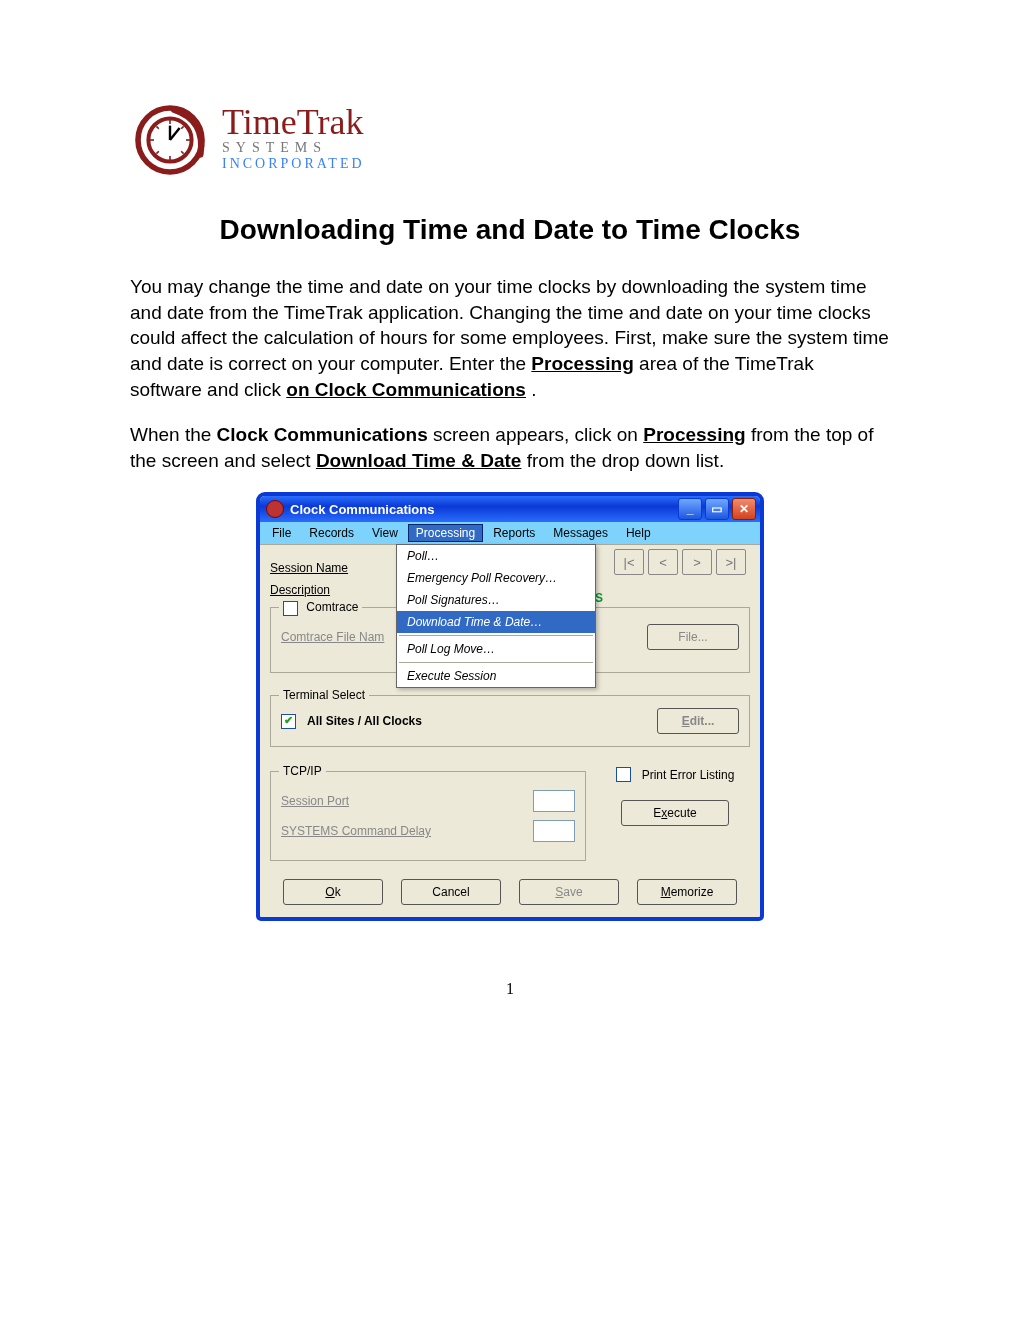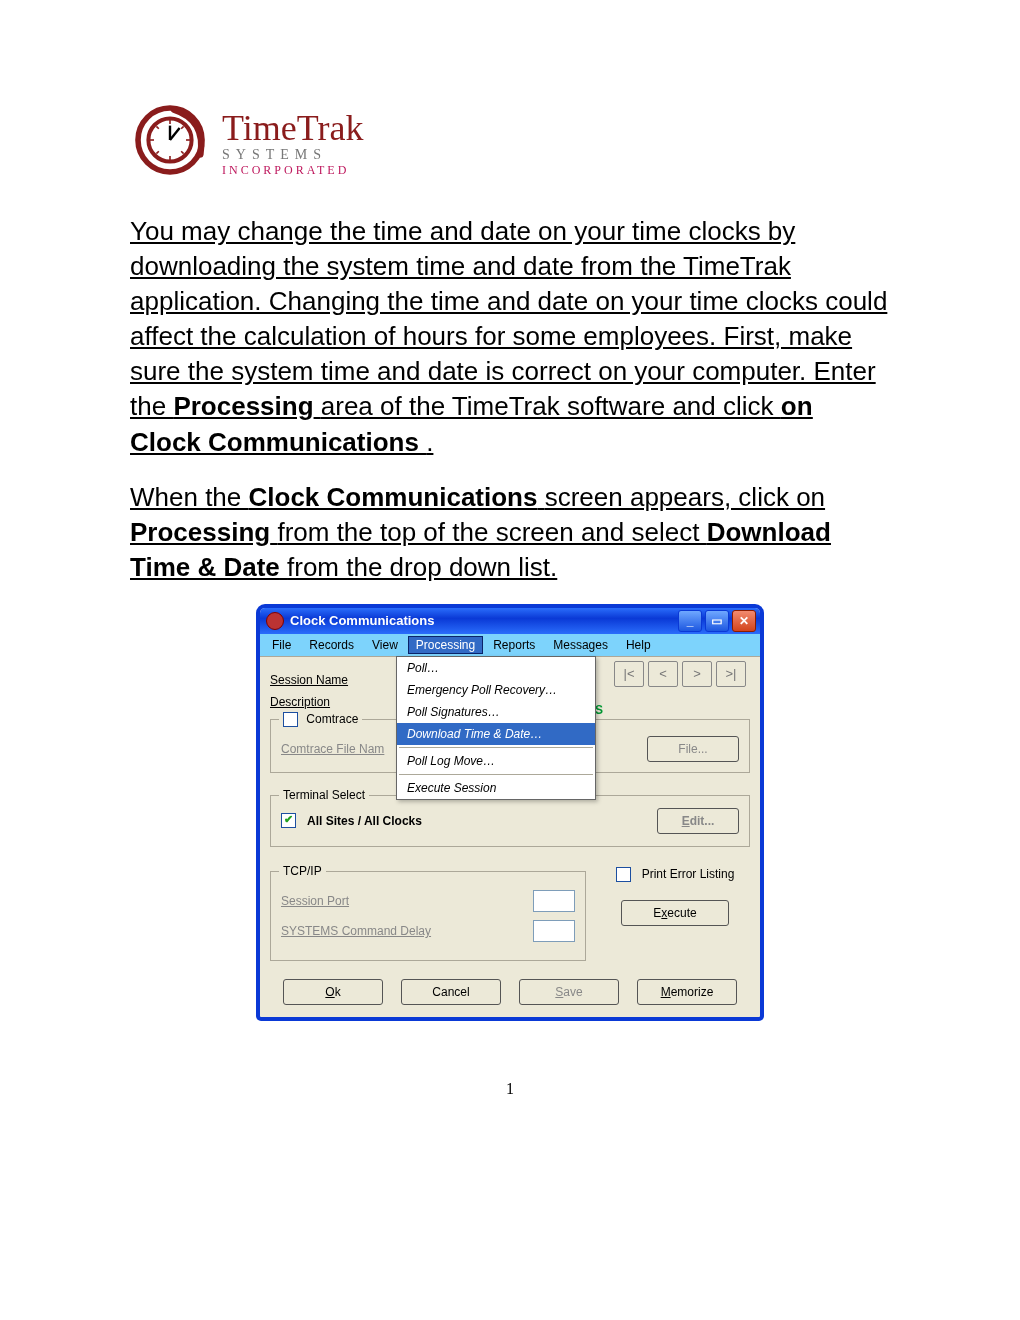--- a/index.html
+++ b/index.html
@@ -9,21 +9,21 @@
     background: #fff;
     width: 1020px;
   }
   .page {
     width: 760px;
     margin: 0 auto;
     padding: 100px 0 40px 0;
   }
   .logo-row {
     display: flex;
-    align-items: center;
+    align-items: flex-start;
     gap: 12px;
     margin-bottom: 30px;
   }
   .clock-logo {
     width: 80px;
     height: 80px;
   }
   .brand-block {
     display: flex;
     flex-direction: column;
@@ -38,34 +38,33 @@
   .brand-sub1 {
     font-family: "Times New Roman", serif;
     letter-spacing: 6px;
     color: #777;
     font-size: 14px;
     margin-top: 2px;
   }
   .brand-sub2 {
     font-family: "Times New Roman", serif;
     letter-spacing: 3px;
-    color: #be185d;
-    font-size: 12px;
+    color: #3b82f6;
+    font-size: 14px;
   }
   h1.title {
     text-align: center;
     font-size: 28px;
     font-weight: bold;
     margin: 12px 0 28px 0;
   }
   p.body {
-    font-size: 26px;
+    font-size: 19px;
     line-height: 1.35;
     margin: 0 0 20px 0;
-    text-decoration: underline;
   }
   .b { font-weight: bold; }
   .bu { font-weight: bold; text-decoration: underline; }
 
   
   .xp-window {
     width: 500px;
     margin: 18px auto 0 auto;
     border: 3px solid #0a39d6;
     border-radius: 8px 8px 4px 4px;
@@ -224,20 +223,21 @@
         <path d="M55 12 Q95 25 88 68" fill="none" stroke="#8a1c1c" stroke-width="8" stroke-linecap="round"></path>
       </svg>
     </span>
     <div class="brand-block">
       <span class="brand-name">TimeTrak</span>
       <span class="brand-sub1">SYSTEMS</span>
       <span class="brand-sub2">INCORPORATED</span>
     </div>
   </div>
 
+  <h1 class="title">Downloading Time and Date to Time Clocks</h1>
 
   <p class="body">
     <span>You may change the time and date on your time clocks by downloading the system time and date from the TimeTrak application.  Changing the time and date on your time clocks could affect the calculation of hours for some employees.  First, make sure the system time and date is correct on your computer.  Enter the </span>
     <span class="bu">Processing</span>
     <span> area of the TimeTrak software and click </span>
     <span class="bu">on Clock Communications</span>
     <span>.</span>
   </p>
 
   <p class="body">
@@ -299,21 +299,21 @@
       </div>
       <div class="row">
         <span class="lbl">Description</span>
       </div>
 
       <div class="group">
         <span class="group-title">
           <span class="xp-check"></span>
           <span>Comtrace</span>
         </span>
-        <div class="row" style="margin:6px 0 0 0;gap:28px;">
+        <div class="row" style="margin:6px 0 12px 0;gap:28px;">
           <span class="lbl" style="color:#888">Comtrace File Nam</span>
           <div style="flex:1"></div>
           <span class="xp-btn disabled">File...</span>
         </div>
       </div>
 
       <div class="group" style="margin-top:22px;">
         <span class="group-title">Terminal Select</span>
         <div class="row" style="margin:2px 0;font-weight:bold;">
           <span class="xp-check checked"></span>

